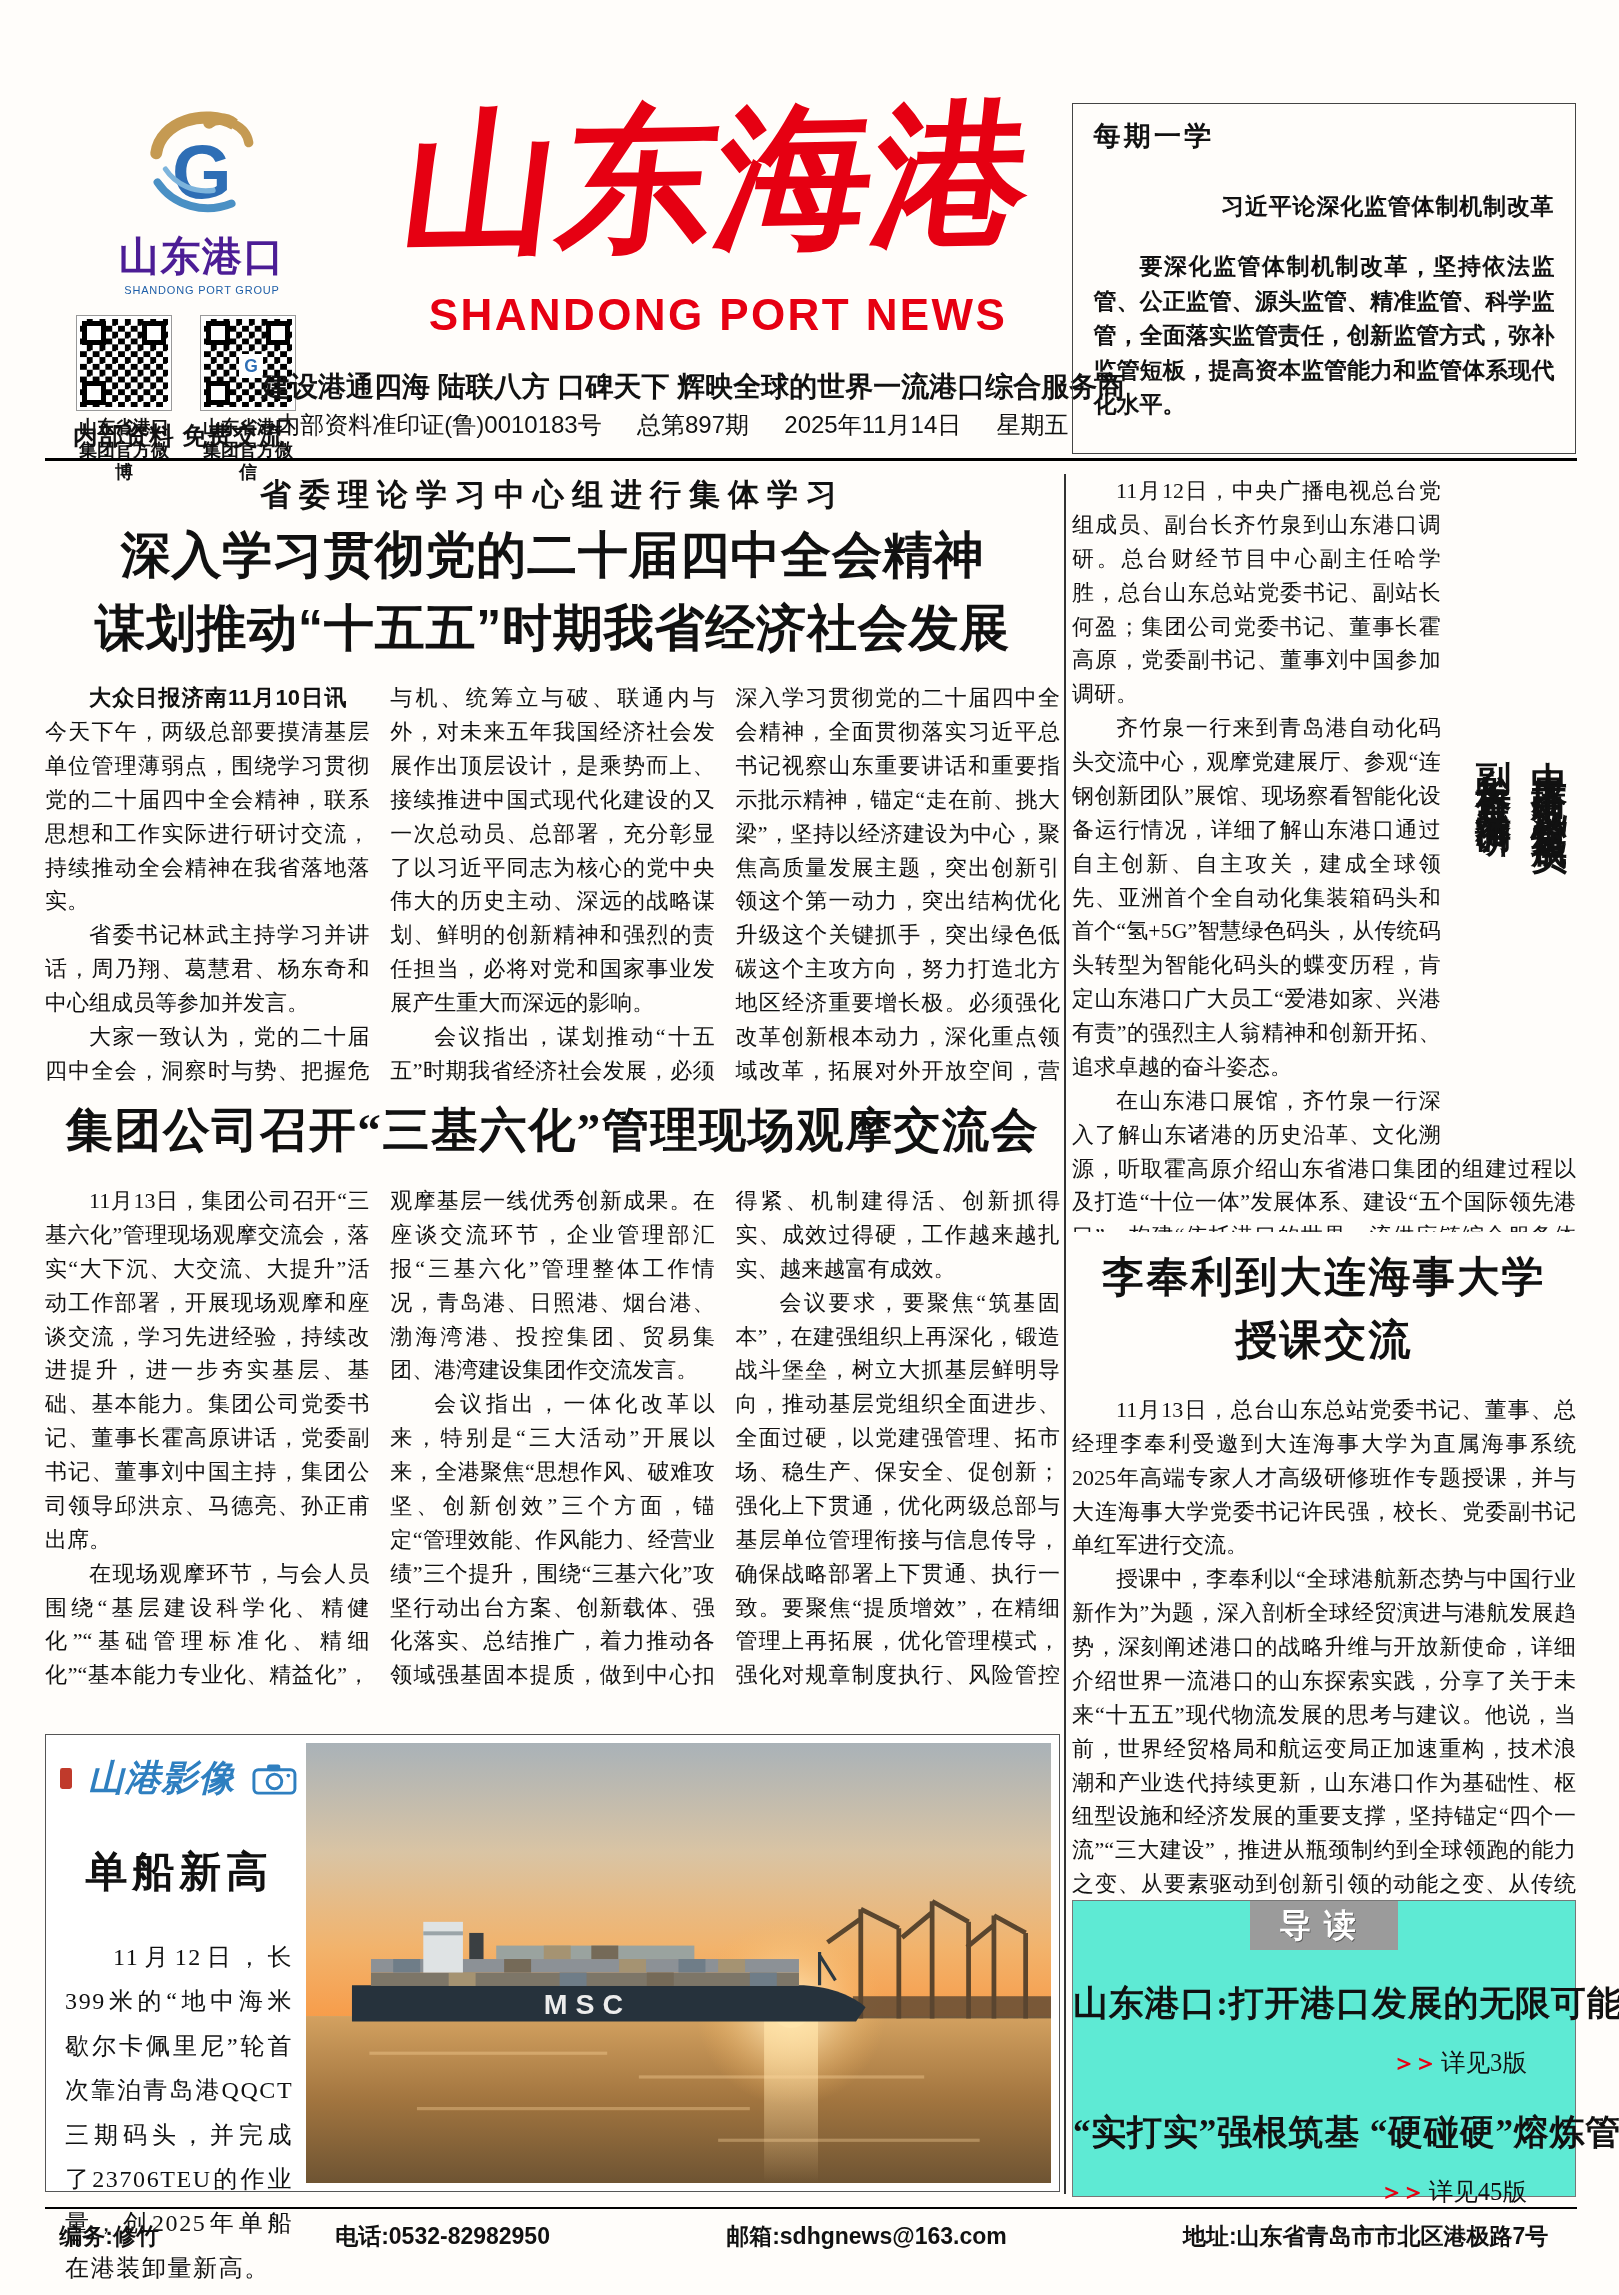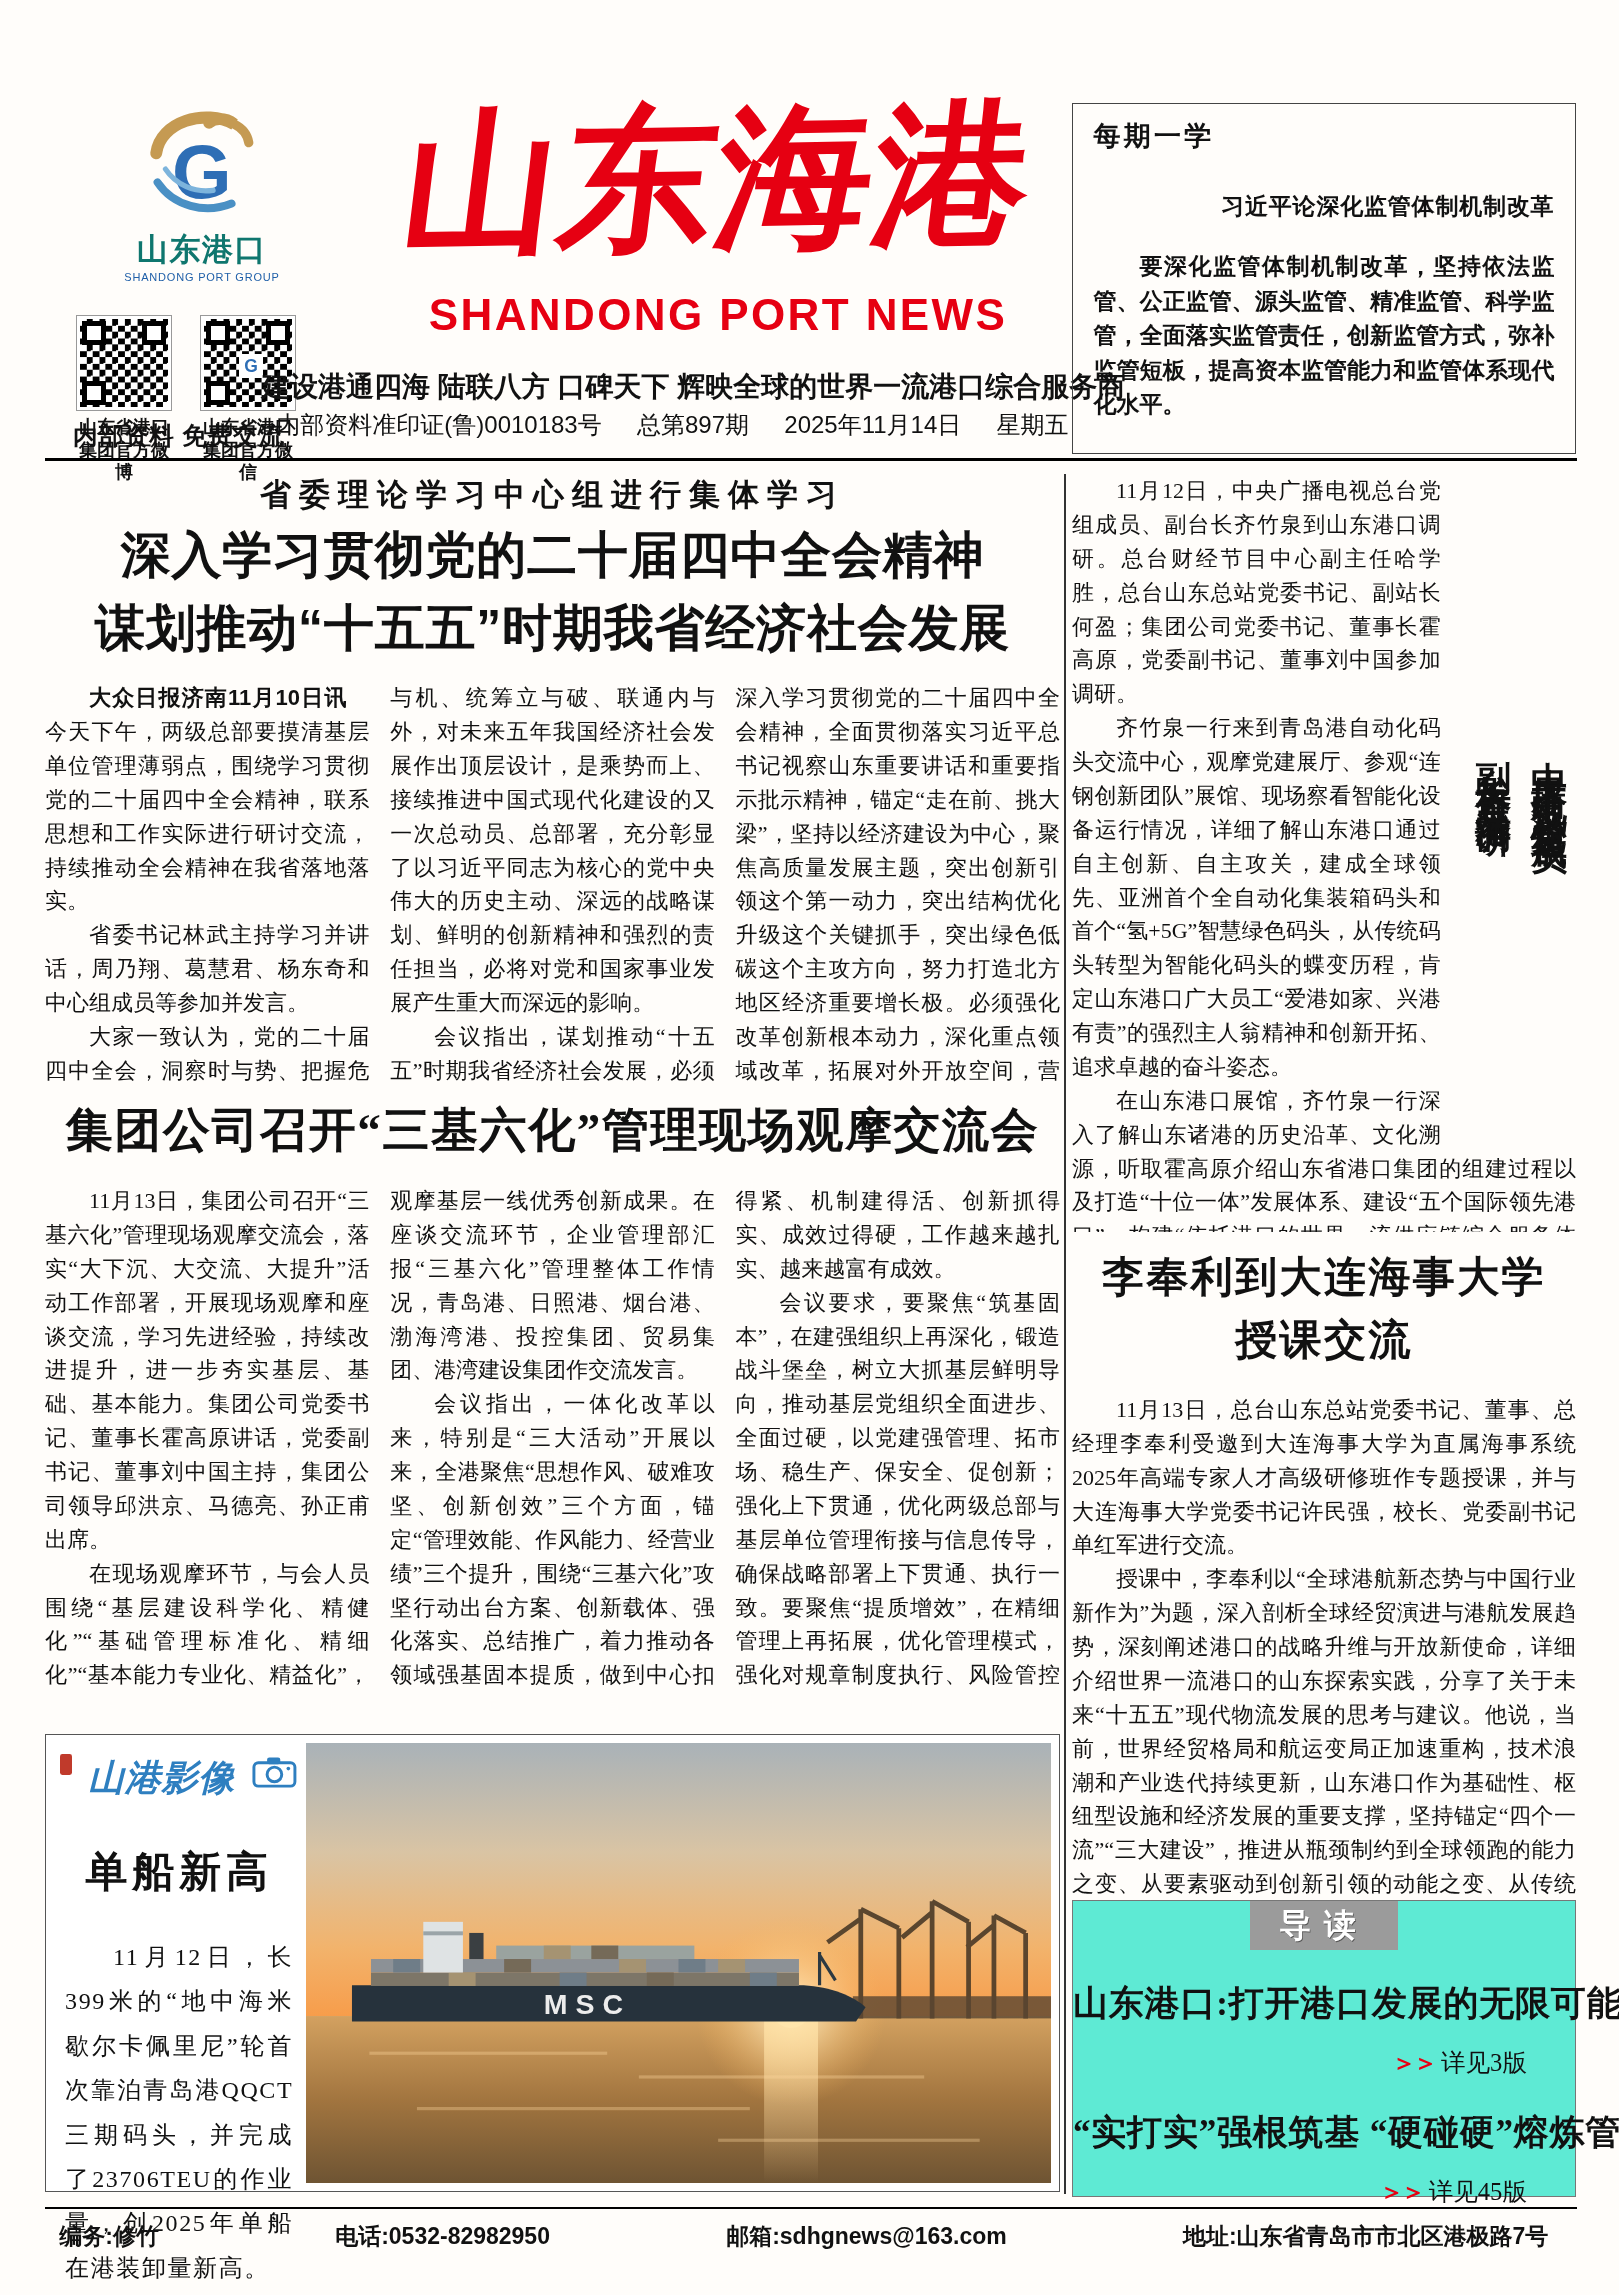--- a/index.html
+++ b/index.html
@@ -5,21 +5,21 @@
   * { margin:0; padding:0; box-sizing:border-box; }
   html,body { background:#777; }
   .page {
     position:relative; width:1620px; height:2295px; margin:0 auto;
     background:#fffdfa; color:#111; overflow:hidden;
     font-family:"Liberation Serif","DejaVu Serif",serif;
   }
 
   
   .logo-wrap { position:absolute; left:111px; top:103px; width:182px; text-align:center; }
-  .logo-cn  { color:#0f766e; font-weight:bold; font-size:31px; letter-spacing:1.6px; margin-top:3.2px; font-family:Liberation Serif, serif; }
+  .logo-cn  { color:#4c1d95; font-weight:bold; font-size:40px; letter-spacing:1.6px; margin-top:3.2px; font-family:Liberation Serif, serif; }
   .logo-en  { color:#1f5fa8; font-size:11px; letter-spacing:0.8px; font-family:"Liberation Sans",sans-serif; }
 
   .qr-row { position:absolute; left:73px; top:316px; display:flex; gap:22px; }
   .qr-box { width:102px; text-align:center; }
   .qr-img { position:relative; width:94px; height:94px; margin:0 auto; border:3.2px solid #fff; outline:0.8px solid #999;
             background: conic-gradient(#000 90deg,#fff 0 180deg,#000 0 270deg,#fff 0) 0 0/12.7px 12.7px; }
   .qr-img .f { position:absolute; width:24px; height:24px; background:#fff; border:5.6px solid #000; }
   .qr-img .f1{ left:1.6px; top:1.6px; } .qr-img .f2{ right:1.6px; top:1.6px; } .qr-img .f3{ left:1.6px; bottom:1.6px; }
   .qr-logo { position:absolute; left:35px; top:35px; width:24px; height:24px; background:#fff; color:#2e6eb5;
              font:bold 17.5px/24px "Liberation Sans",sans-serif; text-align:center; }
@@ -63,21 +63,21 @@
 
   
   .art2 { position:absolute; left:45px; top:1099px; width:1015px; }
   .art2-head { text-align:center; font-size:47px; font-weight:900; letter-spacing:1.6px; white-space:nowrap; }
   .art2-body { margin-top:22px; height:536px; column-count:3; }
 
   
   .photo-box { position:absolute; left:45px; top:1734px; width:1015px; height:458px; border:1.6px solid #555;
                background:#fff; padding:8px; display:flex; }
   .photo-left { width:252px; padding:11px 8px 0 6.3px; }
-  .sg-logo { display:flex; align-items:flex-start; gap:16px; justify-content:center; }
+  .sg-logo { display:flex; align-items:center; gap:16px; justify-content:center; }
   .sg-logo-text { color:#2e7fc0; font-size:36px; font-weight:900; font-style:italic; letter-spacing:0.8px; white-space:nowrap; }
   .sg-seal { width:12.7px; height:20.6px; background:#c03a2b; border-radius:2.4px; }
   .photo-title { text-align:center; font-size:42px; font-weight:900; letter-spacing:4.8px; margin-top:41px;
                  font-family:"Liberation Sans",sans-serif; }
   .photo-text { margin-top:35px; font-size:24px; line-height:1.85; letter-spacing:1.6px; text-align:justify; padding:0 4.8px; }
   .photo-text p { text-indent:2em; }
   .photo-area { position:relative; flex:1; overflow:hidden; }
   .photo-area svg { display:block; width:100%; height:100%; }
 
   

